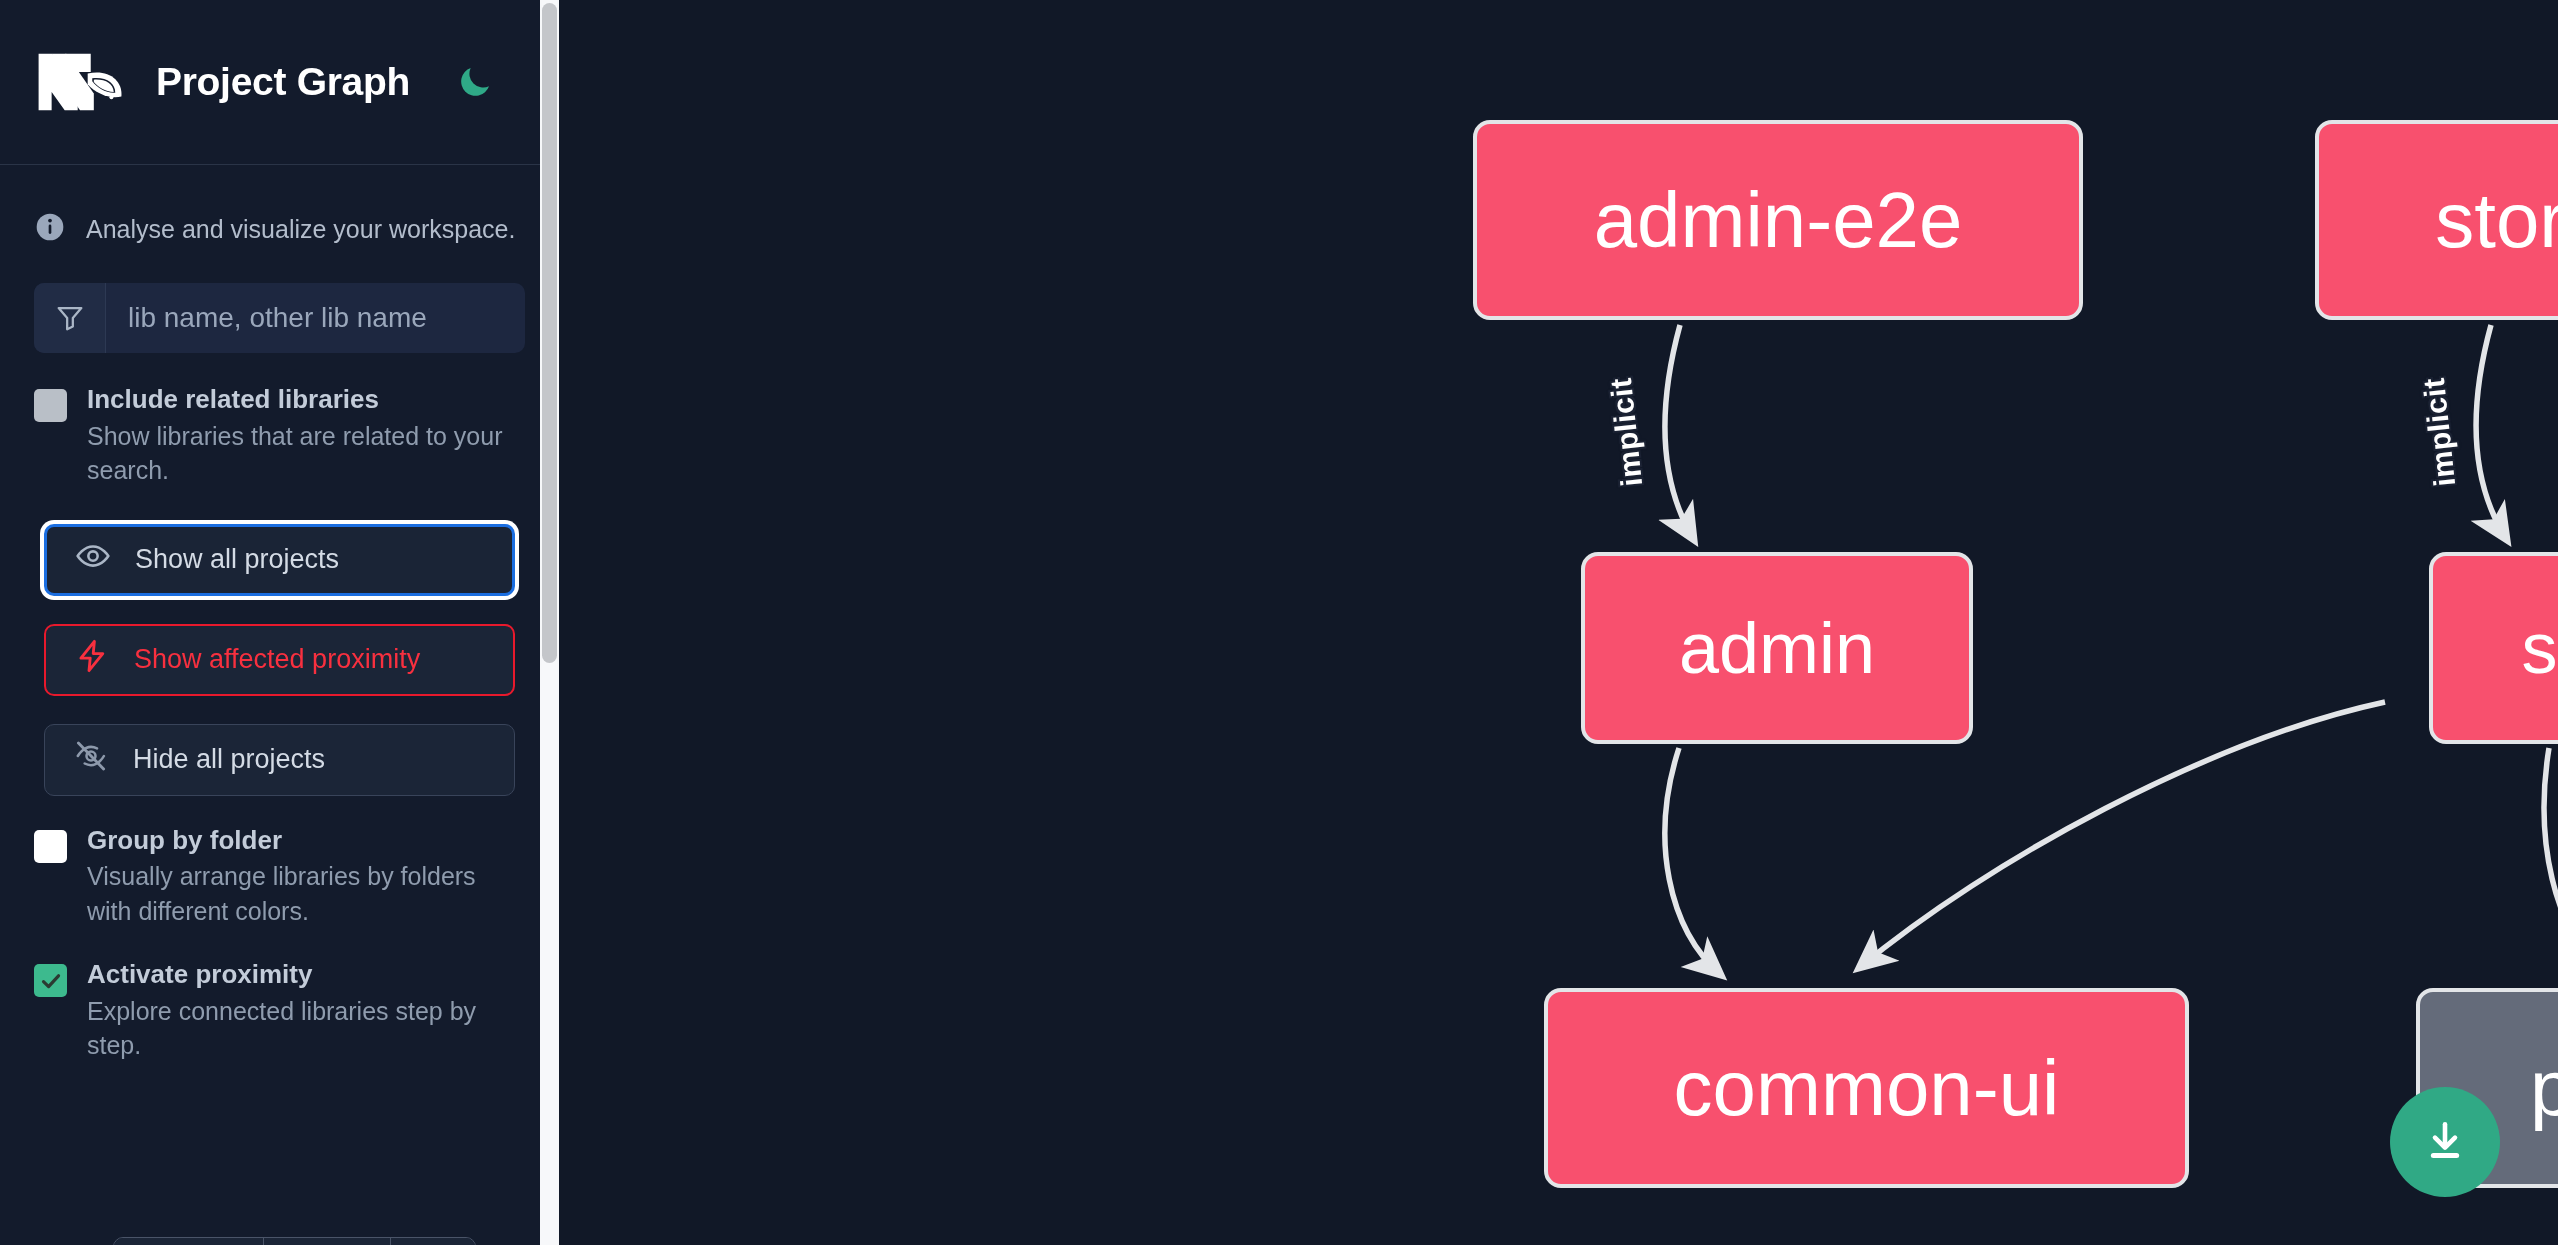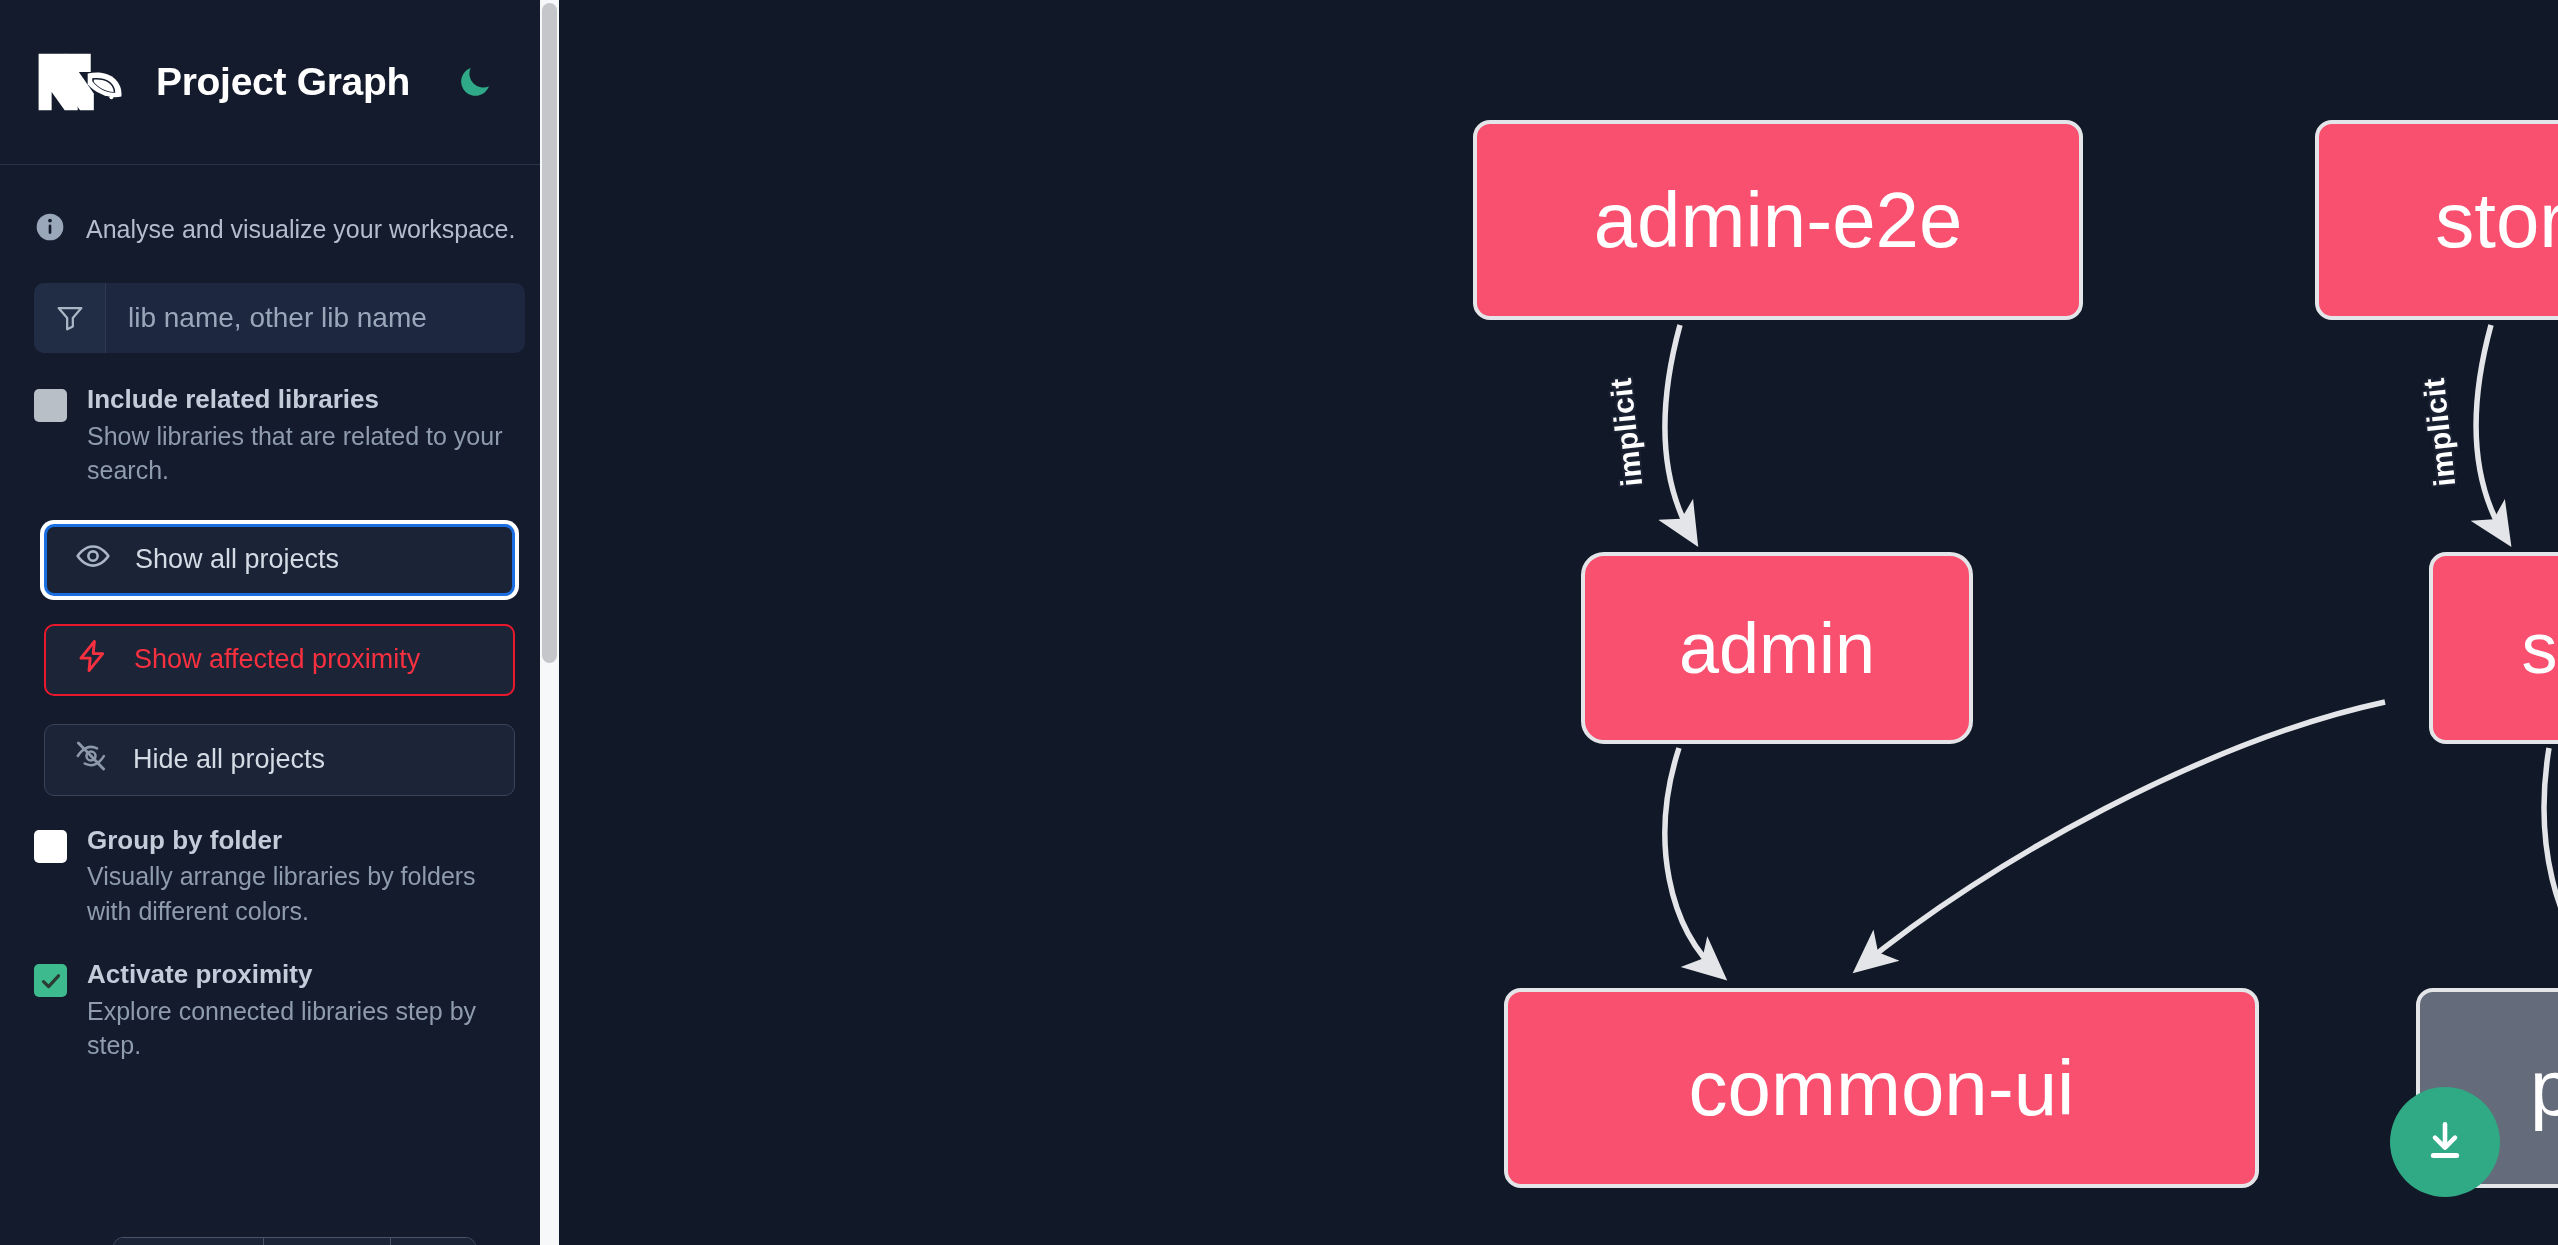--- a/index.html
+++ b/index.html
@@ -377,27 +377,27 @@
         <path d="M1990,748 C1975,840 1995,930 2045,972"></path>
       </g>
     </svg>
 
     <div class="node pink" style="left:870px;top:120px;width:610px;height:200px;font-size:78px;">
       <span>admin-e2e</span>
     </div>
     <div class="node pink" style="left:1712px;top:120px;width:570px;height:200px;font-size:78px;">
       <span>store-e2e</span>
     </div>
-    <div class="node pink" style="left:978px;top:552px;width:392px;height:192px;font-size:72px;border-radius:23px;">
+    <div class="node pink" style="left:978px;top:552px;width:392px;height:192px;font-size:72px;">
       <span>admin</span>
     </div>
     <div class="node pink" style="left:1826px;top:552px;width:345px;height:192px;font-size:72px;">
       <span>store</span>
     </div>
-    <div class="node pink" style="left:901px;top:988px;width:755px;height:200px;font-size:78px;">
+    <div class="node pink" style="left:941px;top:988px;width:645px;height:200px;font-size:78px;">
       <span>common-ui</span>
     </div>
     <div class="node gray" style="left:1813px;top:988px;width:527px;height:200px;font-size:78px;">
       <span>products</span>
     </div>
 
     <div class="edge-label" style="left:1013px;top:415px;transform:rotate(-96deg);">implicit</div>
     <div class="edge-label" style="left:1826px;top:415px;transform:rotate(-96deg);">implicit</div>
 
     <button class="fab">

